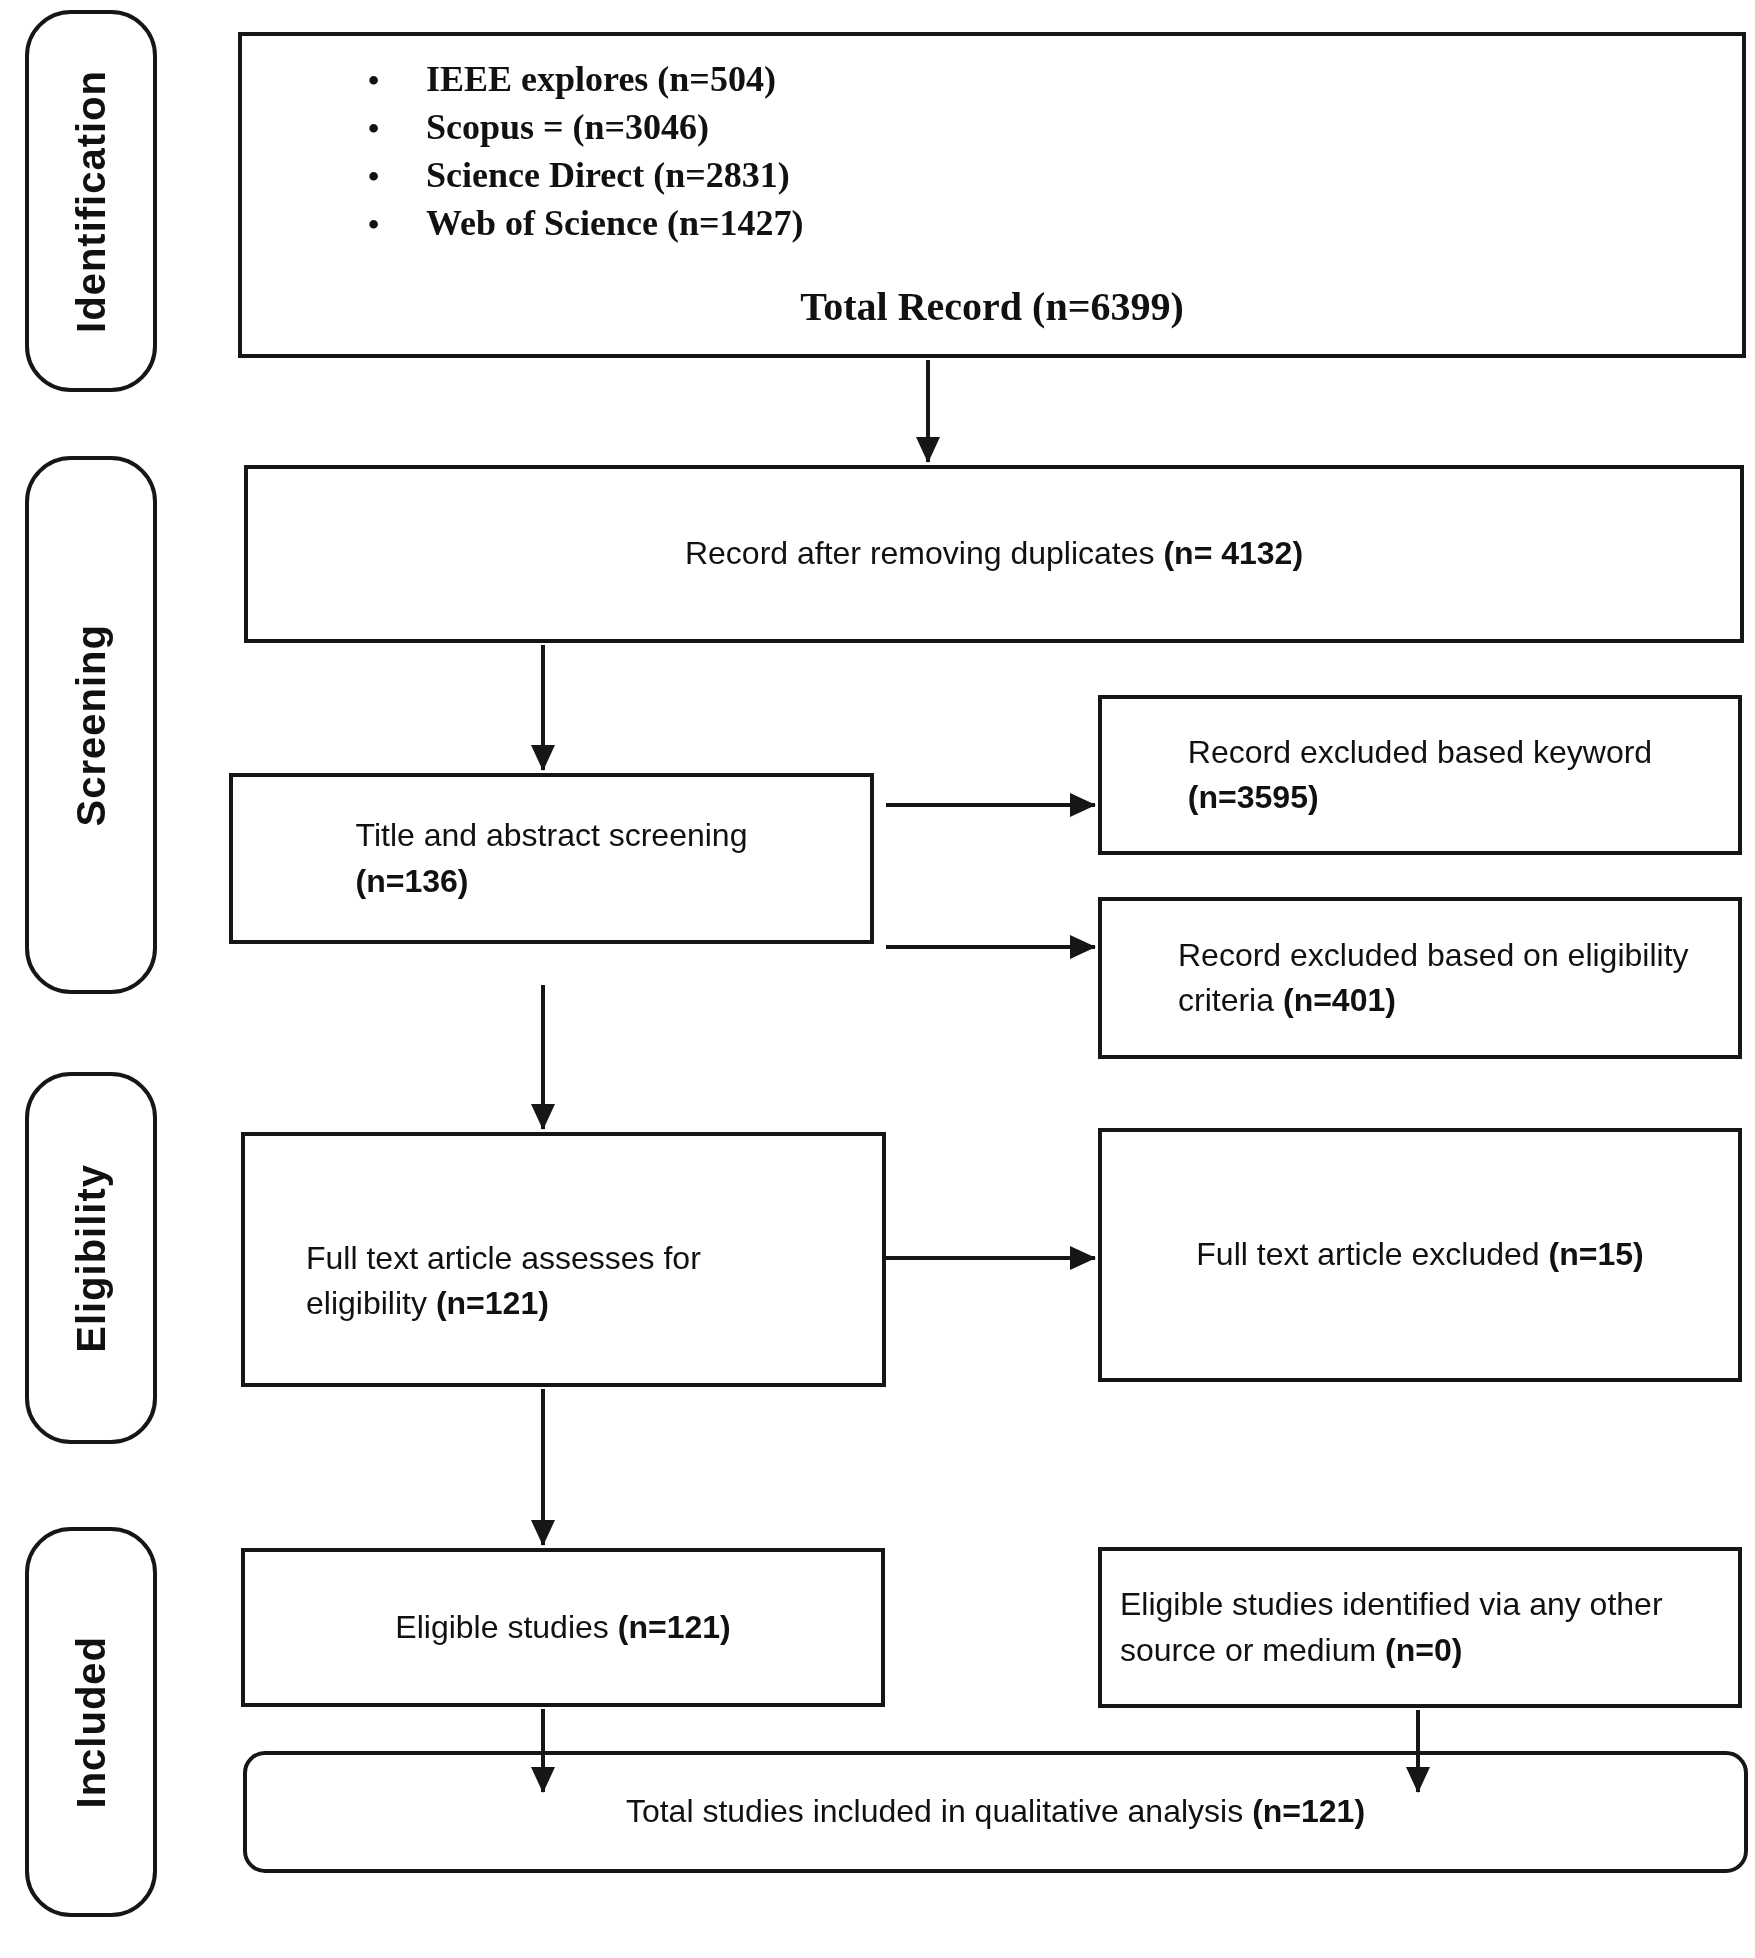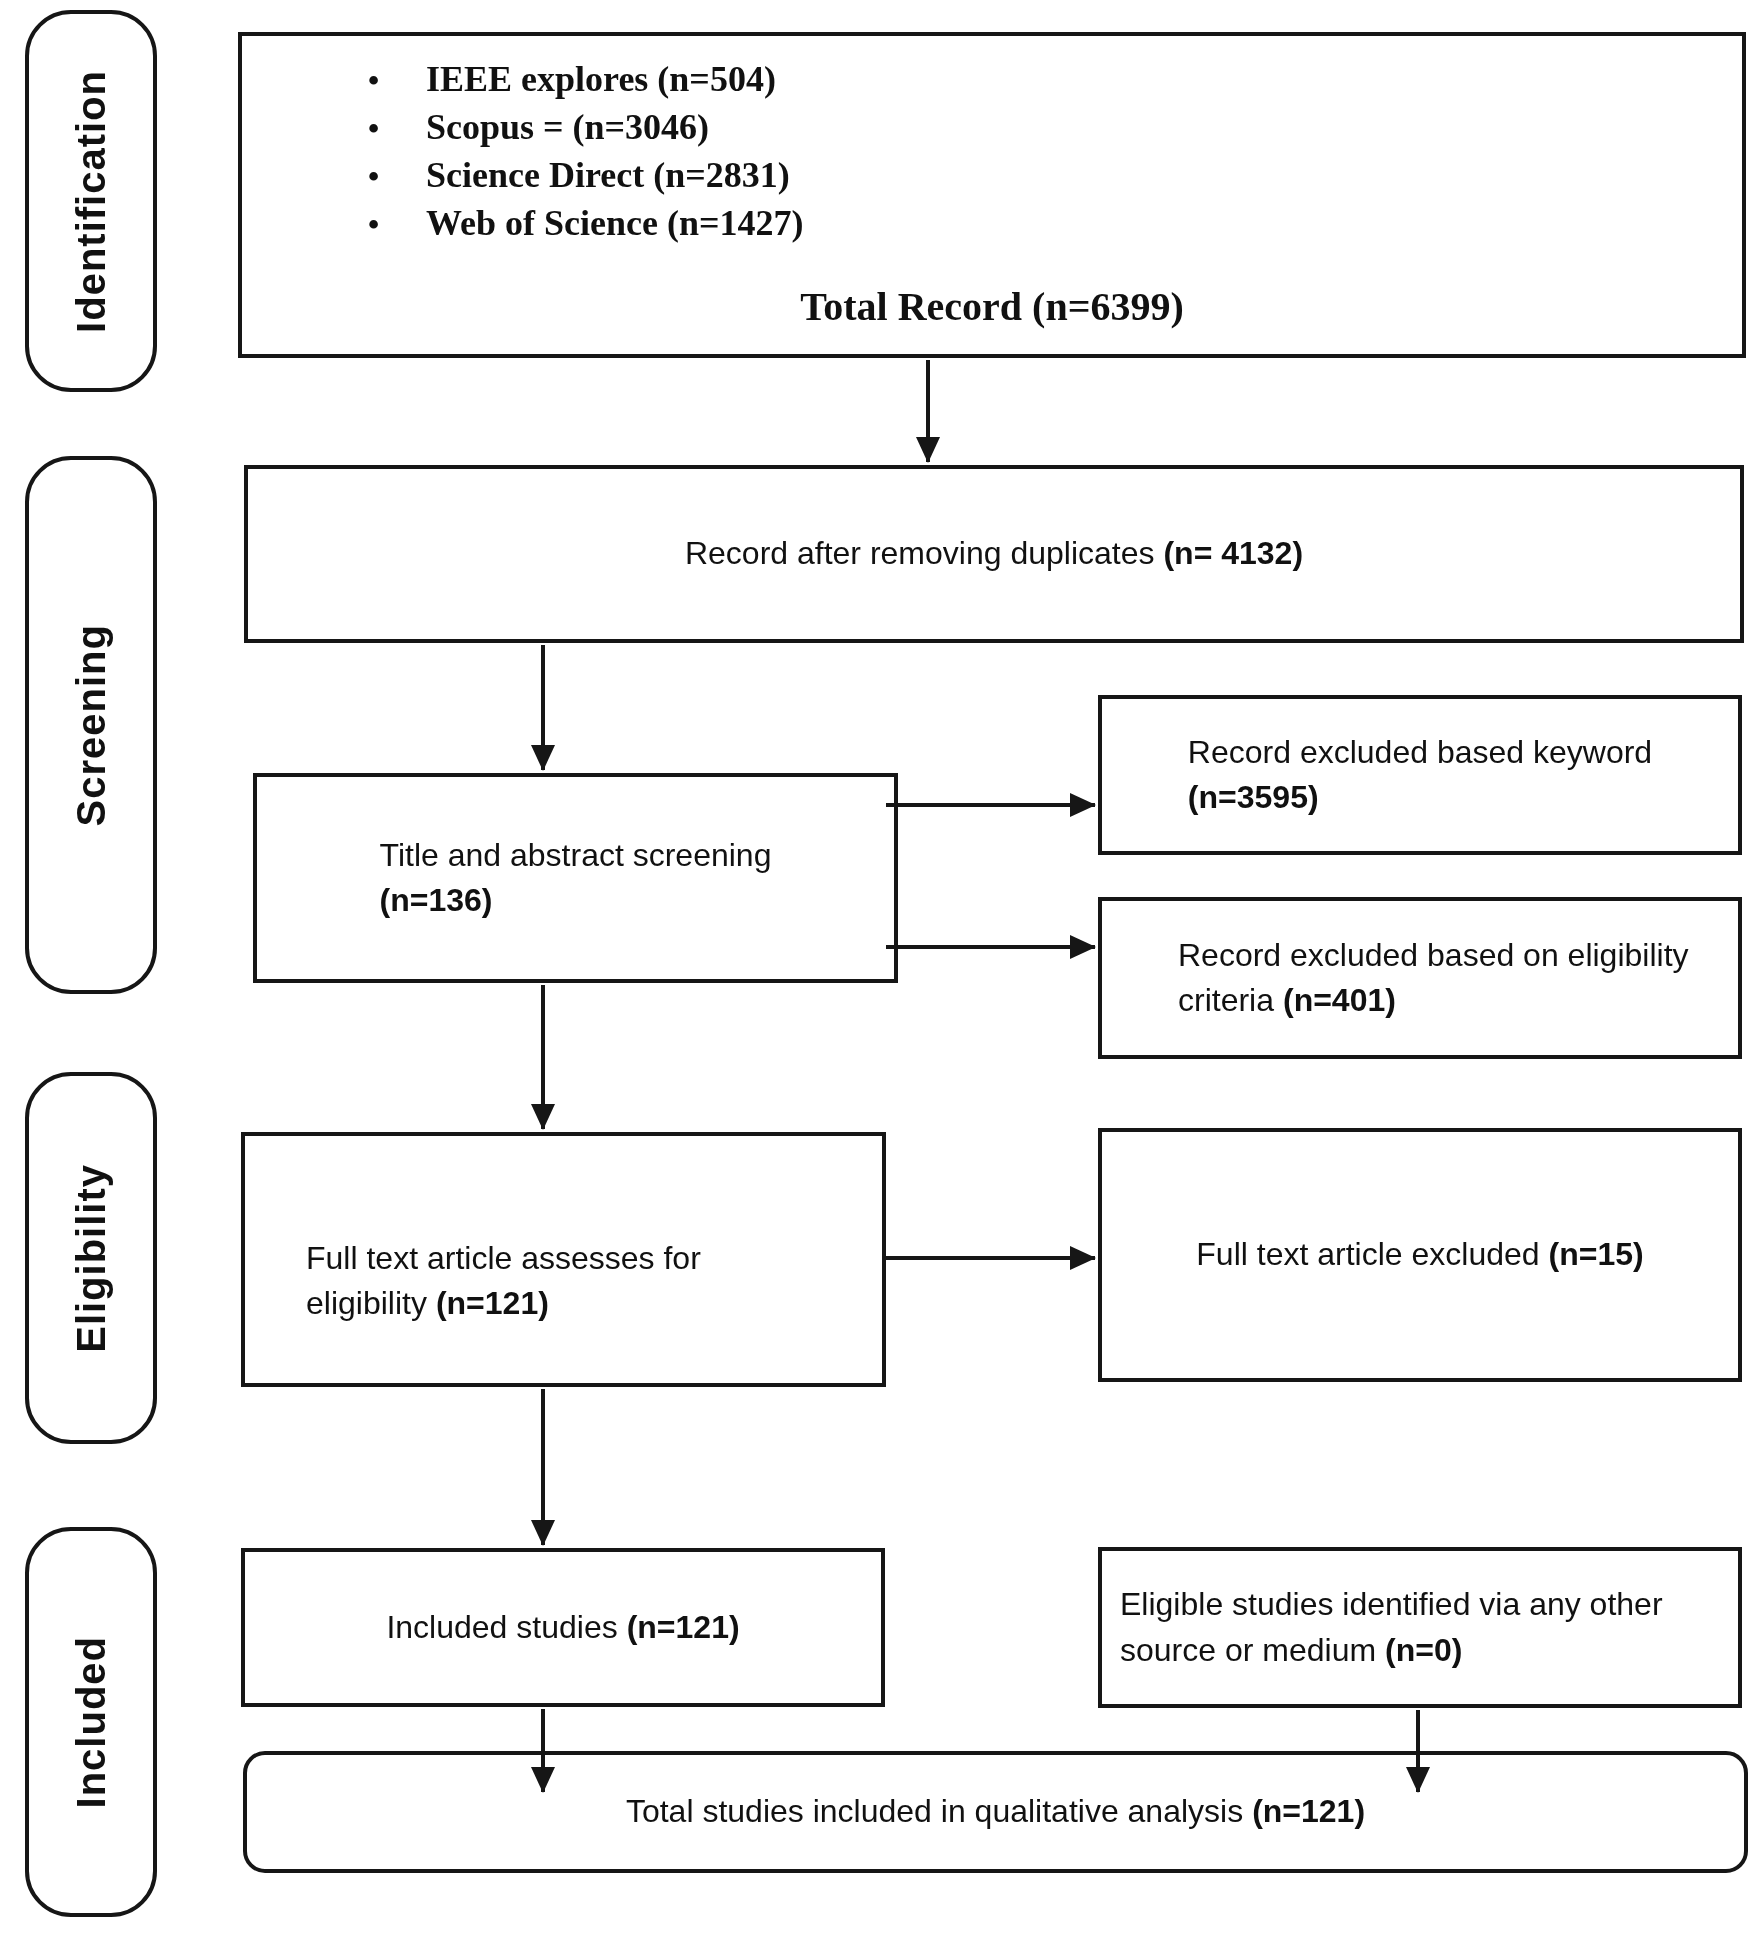--- a/index.html
+++ b/index.html
@@ -88,21 +88,21 @@
     </ul>
     <div class="total-line">Total Record (n=6399)</div>
   </div>
 
   <div class="box" style="left:244px; top:465px; width:1500px; height:178px;">
     <div class="wrapbox">
       <span class="txt">Record after removing duplicates</span><span class="n n-inline">(n= 4132)</span>
     </div>
   </div>
 
-  <div class="box" style="left:253px; top:773px; width:645px; height:210px;">
+  <div class="box" style="left:229px; top:773px; width:645px; height:171px;">
     <div class="wrapbox">
       <span class="txt">Title and abstract screening</span><span class="n n-block">(n=136)</span>
     </div>
   </div>
 
   <div class="box" style="left:1098px; top:695px; width:644px; height:160px;">
     <div class="wrapbox">
       <span class="txt">Record excluded based keyword</span><span class="n n-block">(n=3595)</span>
     </div>
   </div>
@@ -120,21 +120,21 @@
   </div>
 
   <div class="box" style="left:1098px; top:1128px; width:644px; height:254px;">
     <div class="wrapbox">
       <span class="txt">Full text article excluded</span><span class="n n-inline">(n=15)</span>
     </div>
   </div>
 
   <div class="box" style="left:241px; top:1548px; width:644px; height:159px;">
     <div class="wrapbox">
-      <span class="txt">Included studies</span><span class="n n-inline">(n=121)</span>
+      <span class="txt">Eligible studies</span><span class="n n-inline">(n=121)</span>
     </div>
   </div>
 
   <div class="box w600" style="left:1098px; top:1547px; width:644px; height:161px;">
     <div class="wrapbox">
       <span class="txt">Eligible studies identified via any other source or medium</span><span class="n n-inline">(n=0)</span>
     </div>
   </div>
 
   <div class="box" style="left:243px; top:1751px; width:1505px; height:122px;border-radius:22px;">

